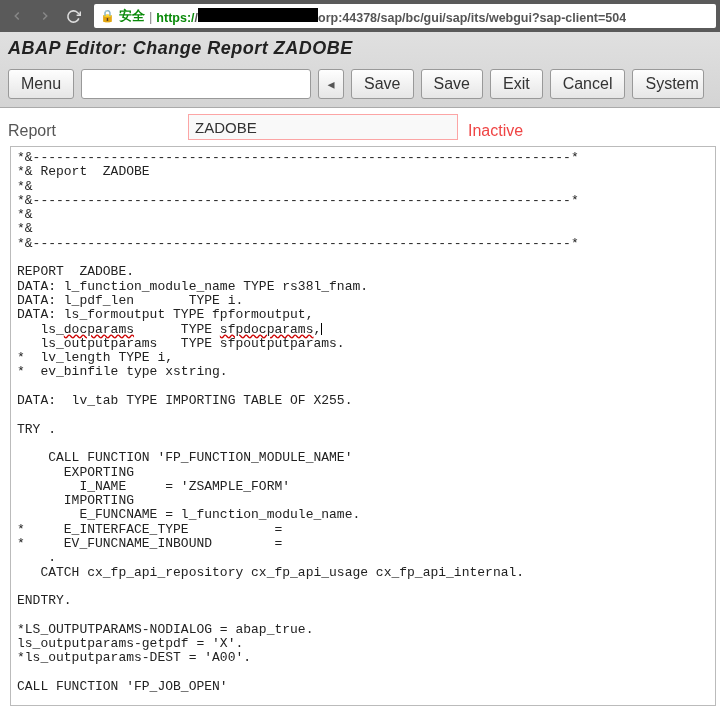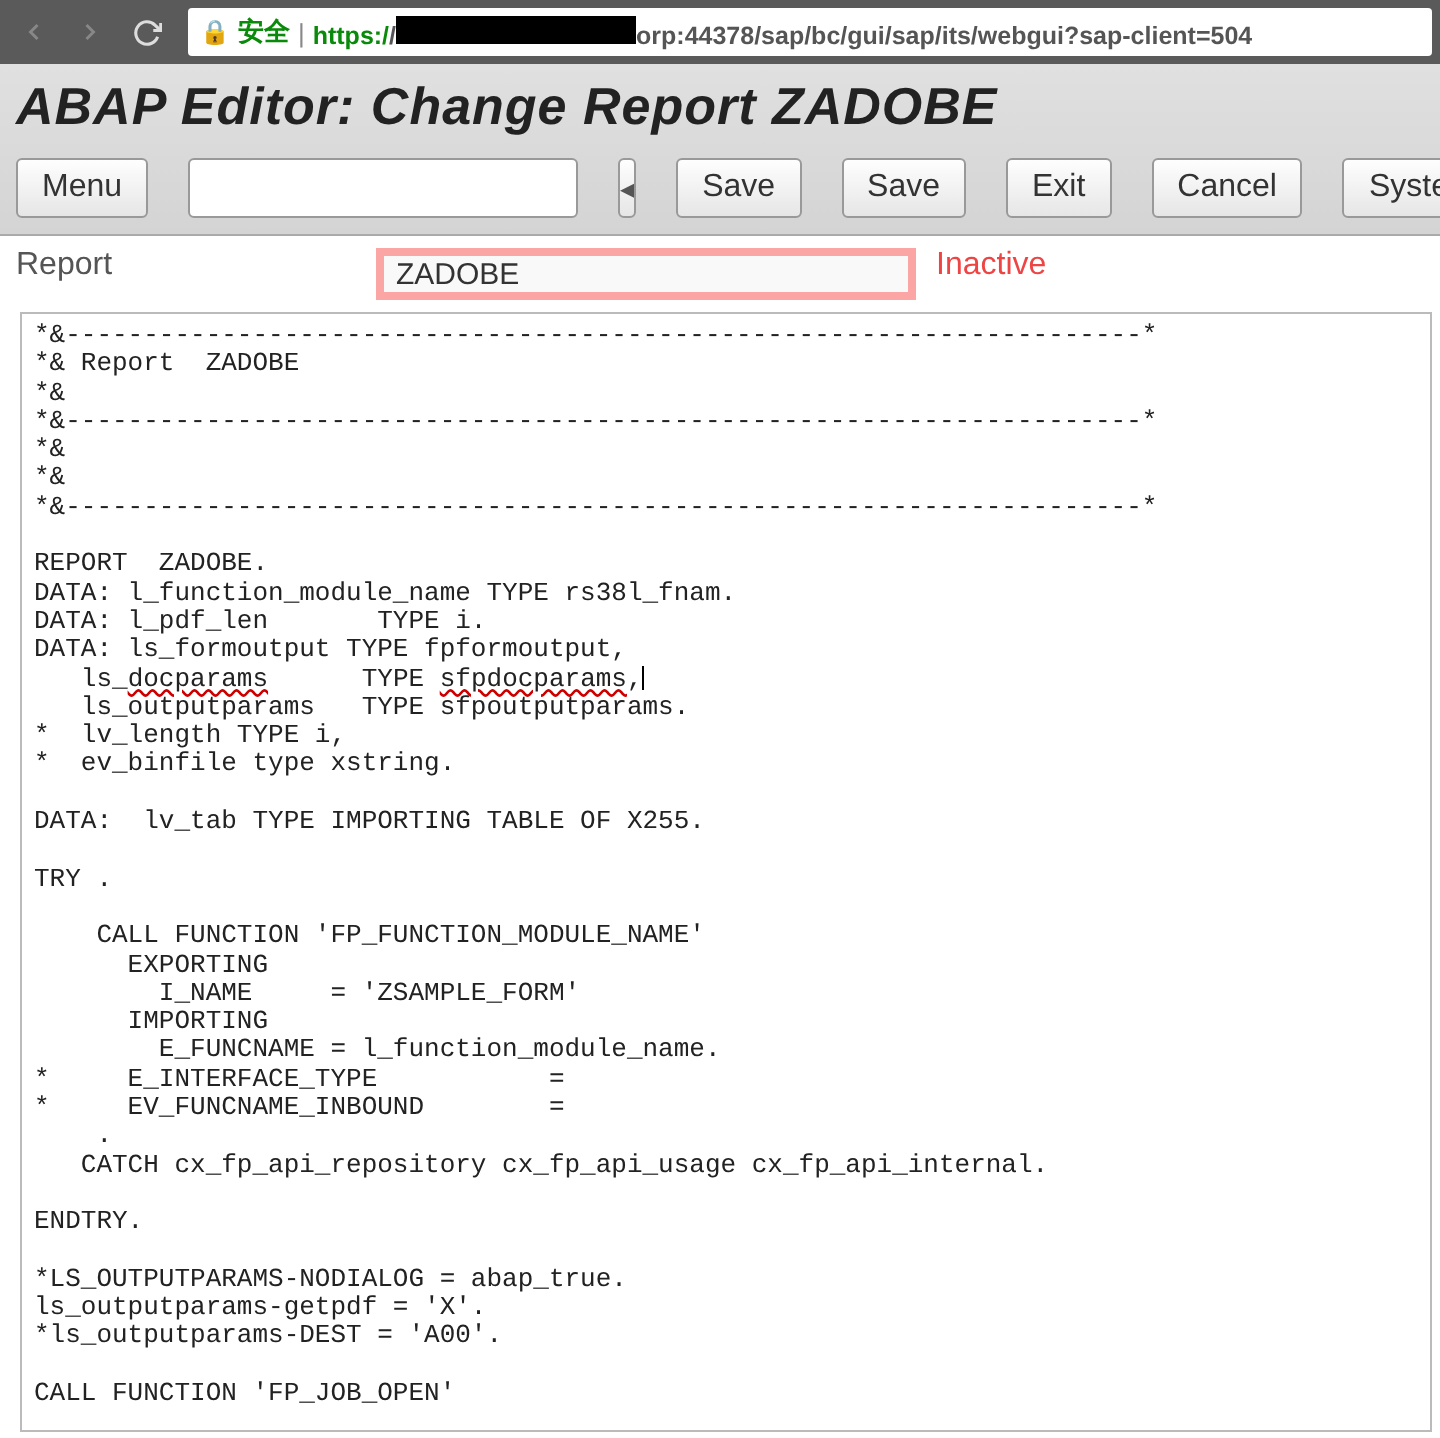--- a/index.html
+++ b/index.html
@@ -8,29 +8,29 @@
   .browser-bar { background: #5a5a5a; height: 32px; display: flex; align-items: center; padding: 0 4px; gap: 2px; }
   .nav-btn { width: 26px; height: 26px; display: flex; align-items: center; justify-content: center; color: #ccc; cursor: pointer; }
   .nav-btn.disabled { color: #888; }
   .url-bar { flex: 1; background: #fff; height: 24px; border-radius: 2px; display: flex; align-items: center; padding: 0 6px; gap: 4px; font-size: 13px; color: #333; margin-left: 6px; }
   .lock-icon { color: #0a8a0a; font-size: 12px; }
   .secure-text { color: #0a8a0a; font-size: 13px; font-weight: bold; }
   .url-redact { background: #000; width: 120px; height: 14px; display: inline-block; }
   .url-text { color: #555; font-size: 12.5px; white-space: nowrap; overflow: hidden; font-weight: bold; }
   
   .sap-header { background: linear-gradient(#e0e0e0,#d4d4d4); padding: 6px 8px 8px 8px; border-bottom: 1px solid #aaa; }
-  .page-title { font-size: 26px; font-weight: bold; font-style: italic; color: #222; margin-bottom: 10px; letter-spacing: 0.5px; }
-  .toolbar { display: flex; gap: 20px; align-items: center; }
+  .page-title { font-size: 18px; font-weight: bold; font-style: italic; color: #222; margin-bottom: 10px; letter-spacing: 0.5px; }
+  .toolbar { display: flex; gap: 7px; align-items: center; }
   .btn { background: linear-gradient(#fefefe,#e6e6e6); border: 1px solid #999; border-radius: 3px; padding: 5px 12px; font-size: 16px; color: #333; cursor: pointer; height: 30px; display: flex; align-items: center; }
   .cmd-input { width: 230px; height: 30px; border: 1px solid #999; border-radius: 3px; padding: 0 6px; font-size: 14px; background: #fff; }
   .icon-btn { width: 26px; padding: 0; justify-content: center; font-size: 14px; color: #555; }
   
-  .info-row { display:flex; padding: 6px 8px 4px 8px; font-size: 16px; color: #555; align-items:flex-start;}
+  .info-row { display:flex; padding: 6px 8px 4px 8px; font-size: 16px; color: #555; align-items:flex-end;}
   .info-label { width: 180px; }
-  .info-val-wrap { border: 4px solid #fca5a5; background:#f9f9f9; padding: 2px 6px; width: 270px; height:26px; display:flex; align-items:center; color:#333; font-size:15px;}
+  .info-val-wrap { border: 1px solid #fca5a5; background:#f9f9f9; padding: 2px 6px; width: 270px; height:26px; display:flex; align-items:center; color:#333; font-size:15px;}
   .info-status { margin-left: 10px; color:#ef4444; }
   
   .code-area { border: 1px solid #bbb; margin: 2px 4px 4px 10px; padding: 4px 6px; font-family: "Courier New", monospace; font-size: 13px; line-height: 1.1; color: #222; white-space: pre; overflow-x: auto; height: 560px;}
   .wavy { text-decoration: underline; text-decoration-style: wavy; text-decoration-color: #c00; }
   .cursor { display:inline-block; border-left: 1px solid #000; height: 12px; vertical-align: middle;}
 </style>
 </head>
 <body>
 
 <div class="browser-bar">

